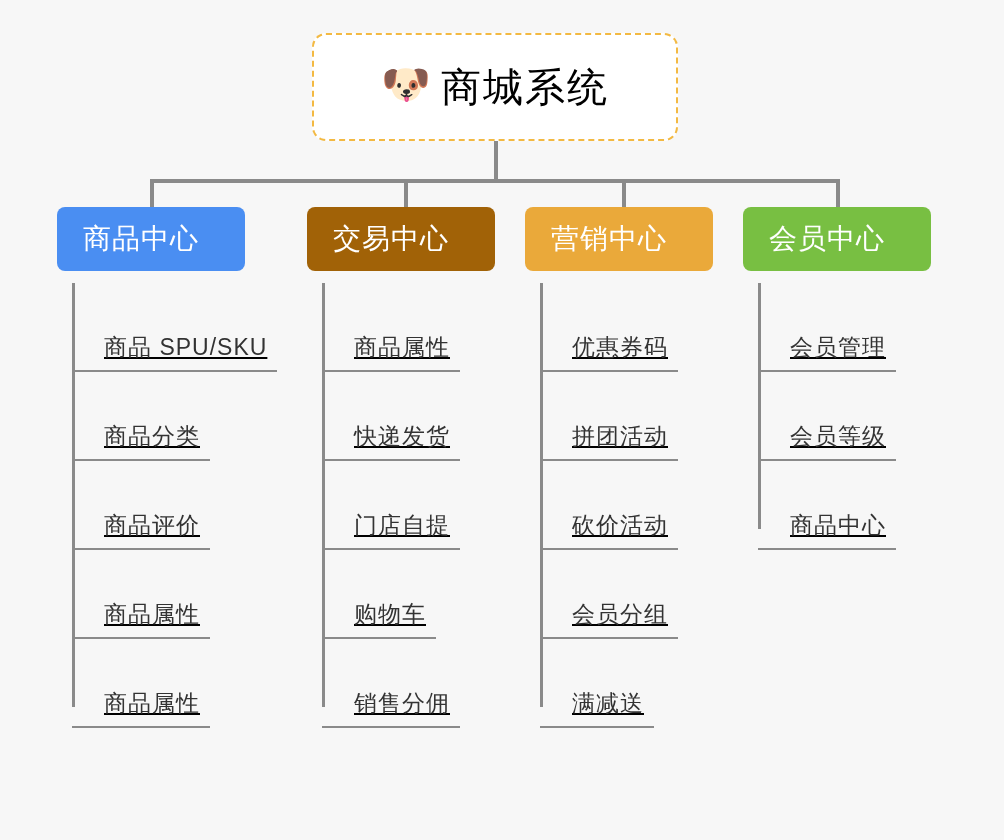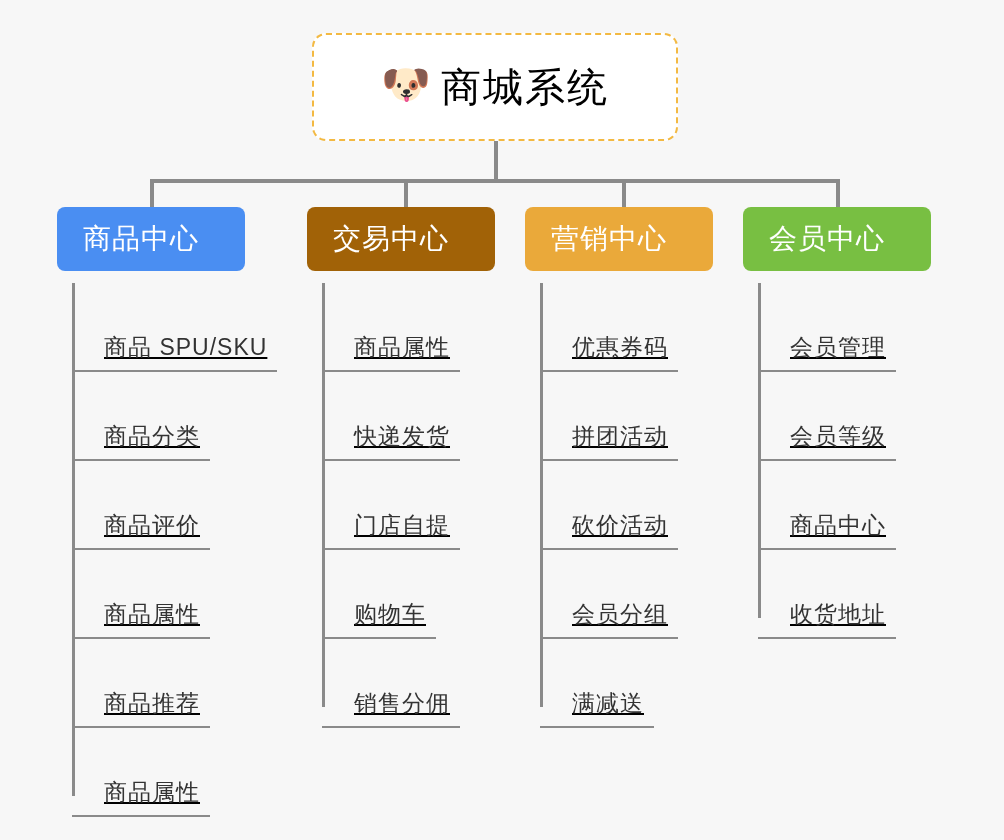--- a/index.html
+++ b/index.html
@@ -165,23 +165,20 @@
       <div class="leaf-item">
           <span class="leaf-label">商品分类</span>
         </div>
       <div class="leaf-item">
           <span class="leaf-label">商品评价</span>
         </div>
       <div class="leaf-item">
           <span class="leaf-label">商品属性</span>
         </div>
       <div class="leaf-item">
-          <span class="leaf-label">商品推荐</span>
-        </div>
-      <div class="leaf-item">
           <span class="leaf-label">商品属性</span>
         </div>
     </div>
   </div>
 
   <div class="column col-1">
     <div class="cat-header" style="background:#a16207">交易中心</div>
     <div class="leaf-group">
       <div class="leaf-spine"></div>
       <div class="leaf-item">
@@ -230,19 +227,16 @@
       <div class="leaf-spine"></div>
       <div class="leaf-item">
           <span class="leaf-label">会员管理</span>
         </div>
       <div class="leaf-item">
           <span class="leaf-label">会员等级</span>
         </div>
       <div class="leaf-item">
           <span class="leaf-label">商品中心</span>
         </div>
-      <div class="leaf-item">
-          <span class="leaf-label">收货地址</span>
-        </div>
     </div>
   </div>
 
 </div>
 
 </body></html>

